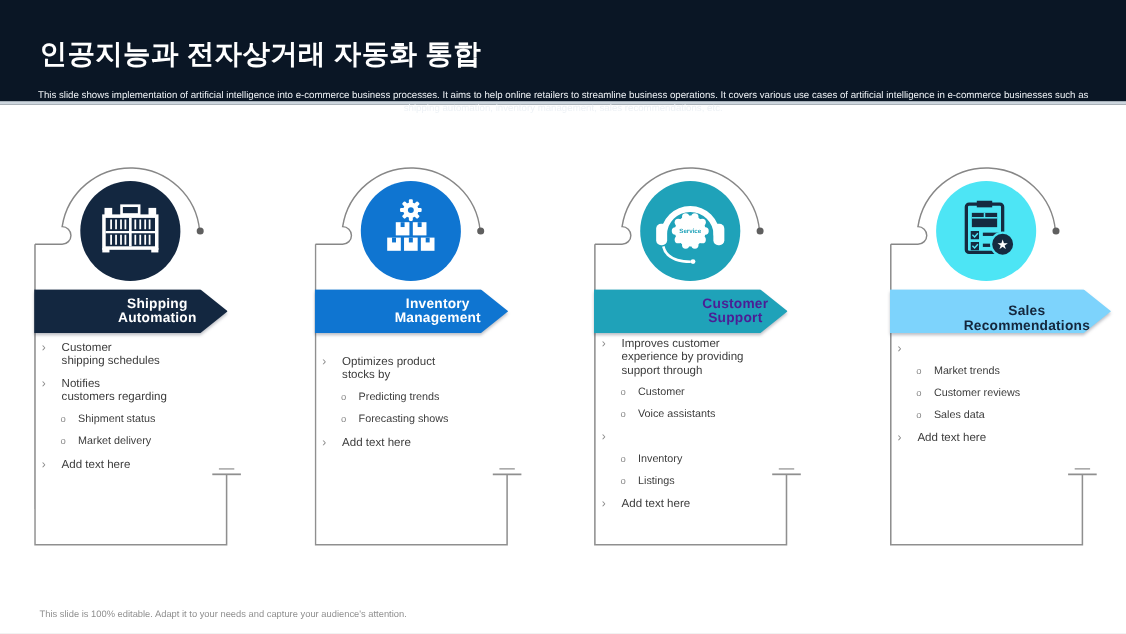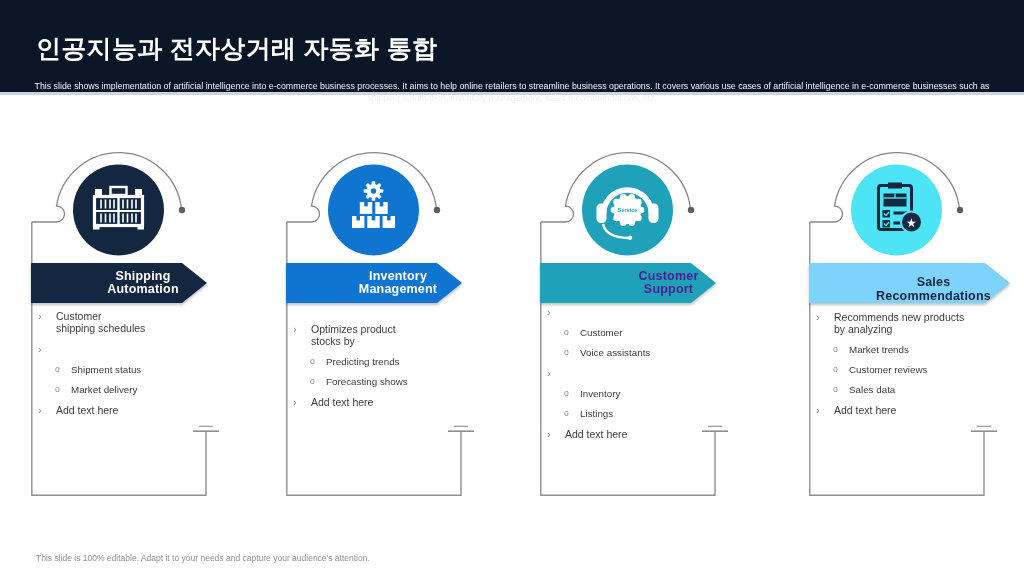--- a/index.html
+++ b/index.html
@@ -90,20 +90,22 @@
     </div>
 
     <div class="content bullets">
           <div class="b1">
             <span class="m1">›</span>
             <span class="t1">Customer
 shipping schedules</span>
           </div>
           <div class="b1">
             <span class="m1">›</span>
+            <span class="t1">Notifies
+customers regarding</span>
           </div>
           <div class="b2">
             <span class="m2">o</span>
             <span class="t2">Shipment status</span>
           </div>
           <div class="b2">
             <span class="m2">o</span>
             <span class="t2">Market delivery</span>
           </div>
           <div class="b1">
@@ -218,20 +220,23 @@
 
     <div class="banner-wrap">
       <div class="banner" style="background: rgb(31, 162, 185);">
         <span class="banner-title" style="color: #4c1d95; margin-left: 33px;">Customer Support</span>
       </div>
     </div>
 
     <div class="content bullets">
           <div class="b1">
             <span class="m1">›</span>
+            <span class="t1">Improves customer
+experience by providing
+support through</span>
           </div>
           <div class="b2">
             <span class="m2">o</span>
             <span class="t2">Customer</span>
           </div>
           <div class="b2">
             <span class="m2">o</span>
             <span class="t2">Voice assistants</span>
           </div>
           <div class="b1">
@@ -284,22 +289,20 @@
     <div class="banner-wrap">
       <div class="banner" style="background: #7dd3fc; align-items: flex-end;">
         <span class="banner-title" style="color: rgb(20, 38, 60);">Sales
 Recommendations</span>
       </div>
     </div>
 
     <div class="content bullets">
           <div class="b1">
             <span class="m1">›</span>
-            <span class="t1">Recommends new products
-by analyzing</span>
           </div>
           <div class="b2">
             <span class="m2">o</span>
             <span class="t2">Market trends</span>
           </div>
           <div class="b2">
             <span class="m2">o</span>
             <span class="t2">Customer reviews</span>
           </div>
           <div class="b2">

